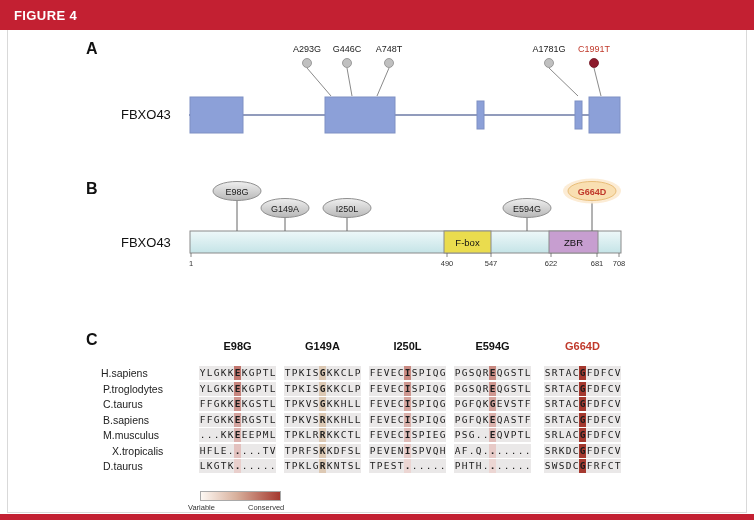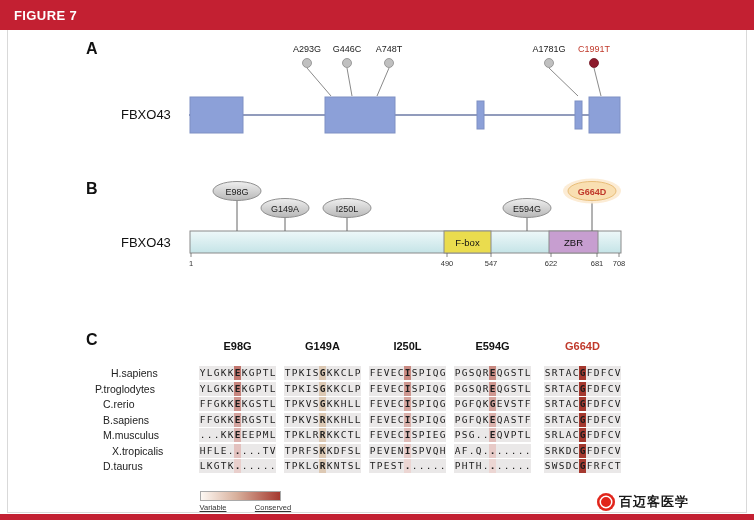--- a/index.html
+++ b/index.html
@@ -19,38 +19,38 @@
   #diagram-svg { position:absolute; left:0; top:0; width:754px; height:526px; pointer-events:none; }
 
   .col-header { position:absolute; width:77px; text-align:center; font-weight:bold; font-size:11px; color:#111; }
   .seq-species { position:absolute; font-size:10.5px; color:#222; height:14px; line-height:14px; }
   .seq-block { position:absolute; display:flex; }
   .seq-char { display:inline-block; width:7px; height:14px; line-height:14px; text-align:center;
               font-family:"DejaVu Sans Mono", monospace; font-size:9.5px; color:#1c1c1c; background:#eae8e8; }
 
   .legend-bar { position:absolute; left:200px; top:491px; width:81px; height:10px; border:1px solid #a9a9a9;
                 background:linear-gradient(to right, #fdf8f3, #d8b09c 45%, #a5392f); }
-  .legend-label { position:absolute; width:50px; text-align:center; font-size:7.5px; color:#333;text-decoration:underline; }
+  .legend-label { position:absolute; width:50px; text-align:left; font-size:7.5px; color:#333; }
 
   .watermark { position:absolute; left:597px; top:493px; display:flex; align-items:center; gap:4px; }
   .wm-logo { width:18px; height:18px; border-radius:50%; background:#e1251b;
              box-shadow: inset 0 0 0 2.5px #e1251b, inset 0 0 0 4px #ffffff; }
   .wm-text { font-size:13px; color:#1a1a1a; font-weight:bold; letter-spacing:1px; }
 
   .bottom-bar { position:absolute; left:0; top:514px; width:754px; height:6px; background:#c32032; }
 </style>
 </head>
 <body>
 
 <div class="page" id="figure-body">
 
   <div class="content-frame"></div>
 
   <header class="figure-header">
-    <span class="figure-header-title">FIGURE 7</span>
+    <span class="figure-header-title">FIGURE 4</span>
   </header>
 
   <div class="panel-label" style="left:86px; top:40px;">A</div>
   <div class="panel-label" style="left:86px; top:180px;">B</div>
   <div class="panel-label" style="left:86px; top:331px;">C</div>
 
   <svg id="diagram-svg" viewBox="0 0 754 526">
     <defs>
       <linearGradient id="barGrad" x1="0" y1="0" x2="0" y2="1">
         <stop offset="0" stop-color="#eef8f9"></stop>
@@ -116,32 +116,28 @@
       <ellipse cx="592" cy="191" rx="29" ry="12.5" fill="#fcead0" opacity="0.9"></ellipse>
       <ellipse cx="592" cy="191" rx="24" ry="9.5" fill="#f9dfb2" stroke="#e8bd78" stroke-width="1"></ellipse>
       <text x="592" y="194.5" text-anchor="middle" font-size="9" font-family="Liberation Sans, sans-serif" font-weight="bold" fill="#c0392b">G664D</text>
       <text x="121" y="247" font-size="13" font-family="Liberation Sans, sans-serif" fill="#111">FBXO43</text>
     </svg>
 
   <div class="legend-bar"></div>
   <div class="legend-label" style="left:188px; top:503px;">Variable</div>
   <div class="legend-label" style="left:248px; top:503px;">Conserved</div>
 
-  <div class="watermark">
-    <span class="wm-logo"></span>
-    <span class="wm-text">百迈客医学</span>
-  </div>
 
   <div class="bottom-bar"></div>
 <div class="col-header" style="left: 199px; top: 340px;">E98G</div>
     <div class="col-header" style="left: 284px; top: 340px;">G149A</div>
     <div class="col-header" style="left: 369px; top: 340px;">I250L</div>
     <div class="col-header" style="left: 454px; top: 340px;">E594G</div>
     <div class="col-header" style="left: 544px; top: 340px; color: rgb(192, 57, 43);">G664D</div>
-    <div class="seq-species" style="left: 111px; top: 366px;">H.sapiens</div>
+    <div class="seq-species" style="left: 101px; top: 366px;">H.sapiens</div>
     <div class="seq-block" style="left: 199px; top: 366px;">
       <span class="seq-char">Y</span>
       <span class="seq-char">L</span>
       <span class="seq-char">G</span>
       <span class="seq-char">K</span>
       <span class="seq-char">K</span>
       <span class="seq-char" style="background: rgb(193, 118, 110); font-weight: bold;">E</span>
       <span class="seq-char">K</span>
       <span class="seq-char">G</span>
       <span class="seq-char">P</span>
@@ -193,21 +189,21 @@
       <span class="seq-char">T</span>
       <span class="seq-char">A</span>
       <span class="seq-char">C</span>
       <span class="seq-char" style="background: rgb(165, 57, 47); font-weight: bold;">G</span>
       <span class="seq-char">F</span>
       <span class="seq-char">D</span>
       <span class="seq-char">F</span>
       <span class="seq-char">C</span>
       <span class="seq-char">V</span>
     </div>
-    <div class="seq-species" style="left: 95px; top: 381.5px;">P.troglodytes</div>
+    <div class="seq-species" style="left: 103px; top: 381.5px;">P.troglodytes</div>
     <div class="seq-block" style="left: 199px; top: 381.5px;">
       <span class="seq-char">Y</span>
       <span class="seq-char">L</span>
       <span class="seq-char">G</span>
       <span class="seq-char">K</span>
       <span class="seq-char">K</span>
       <span class="seq-char" style="background: rgba(193, 118, 110, 0.89); font-weight: bold;">E</span>
       <span class="seq-char">K</span>
       <span class="seq-char">G</span>
       <span class="seq-char">P</span>
@@ -259,21 +255,21 @@
       <span class="seq-char">T</span>
       <span class="seq-char">A</span>
       <span class="seq-char">C</span>
       <span class="seq-char" style="background: rgb(165, 57, 47); font-weight: bold;">G</span>
       <span class="seq-char">F</span>
       <span class="seq-char">D</span>
       <span class="seq-char">F</span>
       <span class="seq-char">C</span>
       <span class="seq-char">V</span>
     </div>
-    <div class="seq-species" style="left: 103px; top: 397px;">C.rerio</div>
+    <div class="seq-species" style="left: 103px; top: 397px;">C.taurus</div>
     <div class="seq-block" style="left: 199px; top: 397px;">
       <span class="seq-char">F</span>
       <span class="seq-char">F</span>
       <span class="seq-char">G</span>
       <span class="seq-char">K</span>
       <span class="seq-char">K</span>
       <span class="seq-char" style="background: rgba(193, 118, 110, 0.78); font-weight: bold;">E</span>
       <span class="seq-char">K</span>
       <span class="seq-char">G</span>
       <span class="seq-char">S</span>

